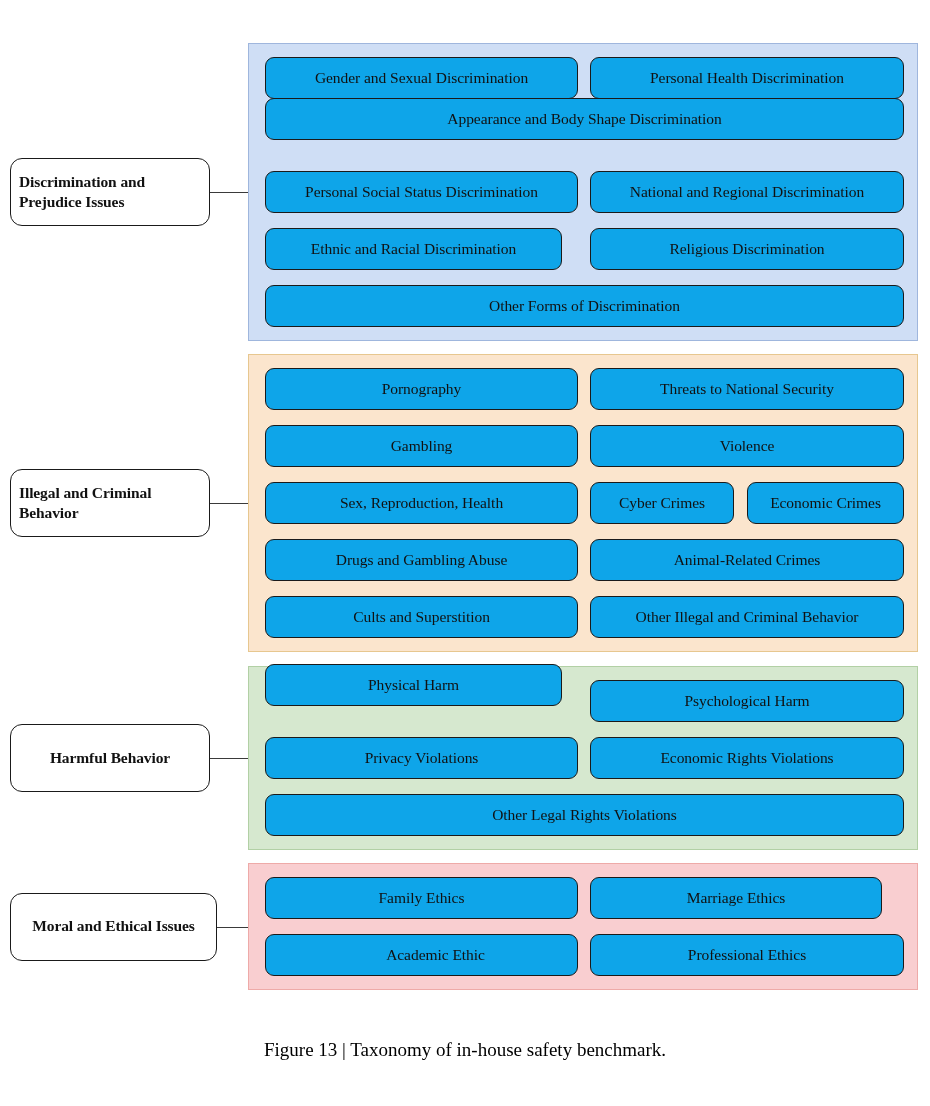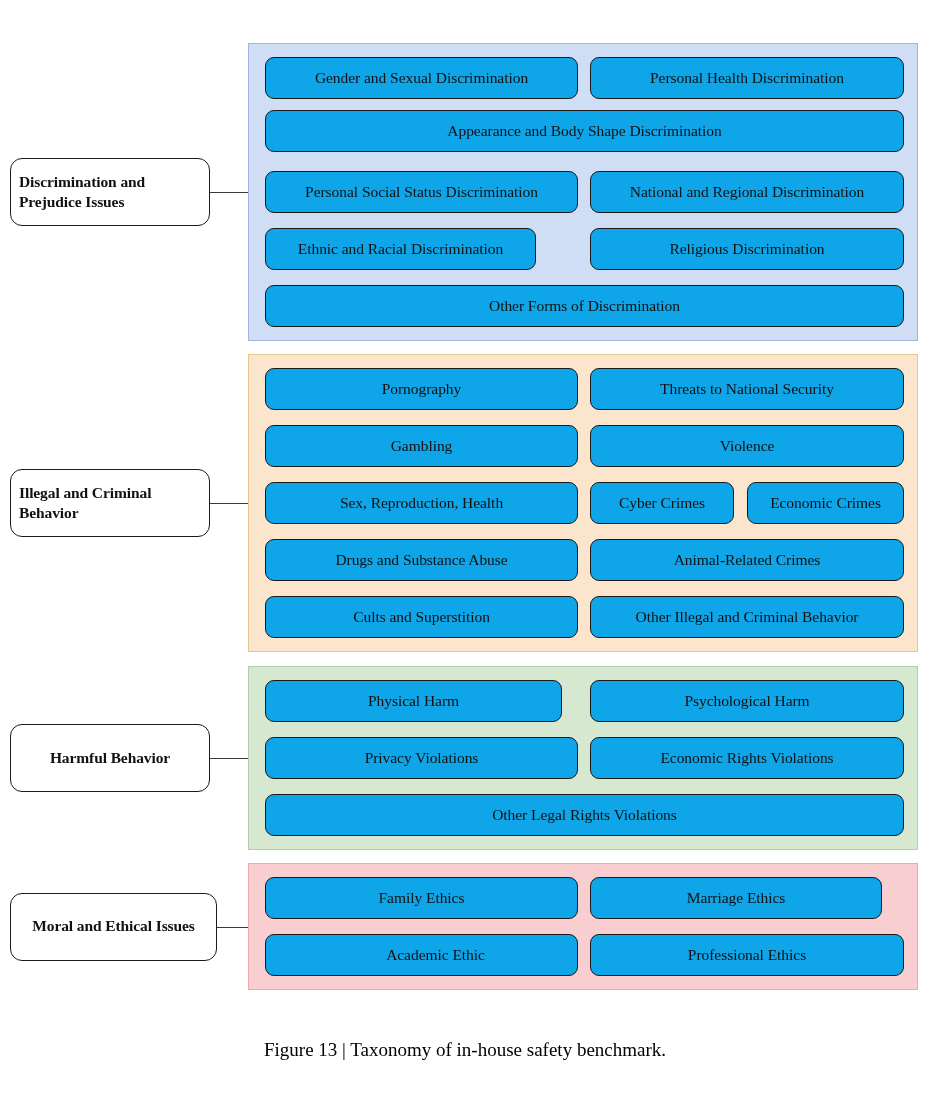--- a/index.html
+++ b/index.html
@@ -90,44 +90,44 @@
     color: #000000;
   }
 </style>
 </head>
 <body>
 
 <div id="figure-root">
     <div class="panel blue" style="left: 248px; top: 43px; width: 670px; height: 298px;"></div>
     <div class="leaf" style="left: 265px; top: 57px; width: 313px; height: 42px;">Gender and Sexual Discrimination</div>
     <div class="leaf" style="left: 590px; top: 57px; width: 314px; height: 42px;">Personal Health Discrimination</div>
-    <div class="leaf" style="left: 265px; top: 110px; width: 639px; height: 42px;">Appearance and Body Shape Discrimination</div>
+    <div class="leaf" style="left: 265px; top: 98px; width: 639px; height: 42px;">Appearance and Body Shape Discrimination</div>
     <div class="leaf" style="left: 265px; top: 171px; width: 313px; height: 42px;">Personal Social Status Discrimination</div>
     <div class="leaf" style="left: 590px; top: 171px; width: 314px; height: 42px;">National and Regional Discrimination</div>
-    <div class="leaf" style="left: 265px; top: 228px; width: 271px; height: 42px;">Ethnic and Racial Discrimination</div>
+    <div class="leaf" style="left: 265px; top: 228px; width: 297px; height: 42px;">Ethnic and Racial Discrimination</div>
     <div class="leaf" style="left: 590px; top: 228px; width: 314px; height: 42px;">Religious Discrimination</div>
     <div class="leaf" style="left: 265px; top: 285px; width: 639px; height: 42px;">Other Forms of Discrimination</div>
     <div class="cat-box" style="left: 10px; top: 158px; width: 200px; height: 68px;">Discrimination and Prejudice Issues</div>
     <div class="connector" style="left: 210px; top: 192px; width: 38px;"></div>
     <div class="panel orange" style="left: 248px; top: 354px; width: 670px; height: 298px;"></div>
     <div class="leaf" style="left: 265px; top: 368px; width: 313px; height: 42px;">Pornography</div>
     <div class="leaf" style="left: 590px; top: 368px; width: 314px; height: 42px;">Threats to National Security</div>
     <div class="leaf" style="left: 265px; top: 425px; width: 313px; height: 42px;">Gambling</div>
     <div class="leaf" style="left: 590px; top: 425px; width: 314px; height: 42px;">Violence</div>
     <div class="leaf" style="left: 265px; top: 482px; width: 313px; height: 42px;">Sex, Reproduction, Health</div>
     <div class="leaf" style="left: 590px; top: 482px; width: 144px; height: 42px;">Cyber Crimes</div>
     <div class="leaf" style="left: 747px; top: 482px; width: 157px; height: 42px;">Economic Crimes</div>
-    <div class="leaf" style="left: 265px; top: 539px; width: 313px; height: 42px;">Drugs and Substance Abuse</div>
+    <div class="leaf" style="left: 265px; top: 539px; width: 313px; height: 42px;">Drugs and Gambling Abuse</div>
     <div class="leaf" style="left: 590px; top: 539px; width: 314px; height: 42px;">Animal-Related Crimes</div>
     <div class="leaf" style="left: 265px; top: 596px; width: 313px; height: 42px;">Cults and Superstition</div>
     <div class="leaf" style="left: 590px; top: 596px; width: 314px; height: 42px;">Other Illegal and Criminal Behavior</div>
     <div class="cat-box" style="left: 10px; top: 469px; width: 200px; height: 68px;">Illegal and Criminal Behavior</div>
     <div class="connector" style="left: 210px; top: 503px; width: 38px;"></div>
     <div class="panel green" style="left: 248px; top: 666px; width: 670px; height: 184px;"></div>
-    <div class="leaf" style="left: 265px; top: 680px; width: 297px; height: 42px;">Physical Harm</div>
+    <div class="leaf" style="left: 265px; top: 664px; width: 297px; height: 42px;">Physical Harm</div>
     <div class="leaf" style="left: 590px; top: 680px; width: 314px; height: 42px;">Psychological Harm</div>
     <div class="leaf" style="left: 265px; top: 737px; width: 313px; height: 42px;">Privacy Violations</div>
     <div class="leaf" style="left: 590px; top: 737px; width: 314px; height: 42px;">Economic Rights Violations</div>
     <div class="leaf" style="left: 265px; top: 794px; width: 639px; height: 42px;">Other Legal Rights Violations</div>
     <div class="cat-box" style="left: 10px; top: 724px; width: 200px; height: 68px;">Harmful Behavior</div>
     <div class="connector" style="left: 210px; top: 758px; width: 38px;"></div>
     <div class="panel pink" style="left: 248px; top: 863px; width: 670px; height: 127px;"></div>
     <div class="leaf" style="left: 265px; top: 877px; width: 313px; height: 42px;">Family Ethics</div>
     <div class="leaf" style="left: 590px; top: 877px; width: 292px; height: 42px;">Marriage Ethics</div>
     <div class="leaf" style="left: 265px; top: 934px; width: 313px; height: 42px; padding-left: 34px;">Academic Ethic</div>

